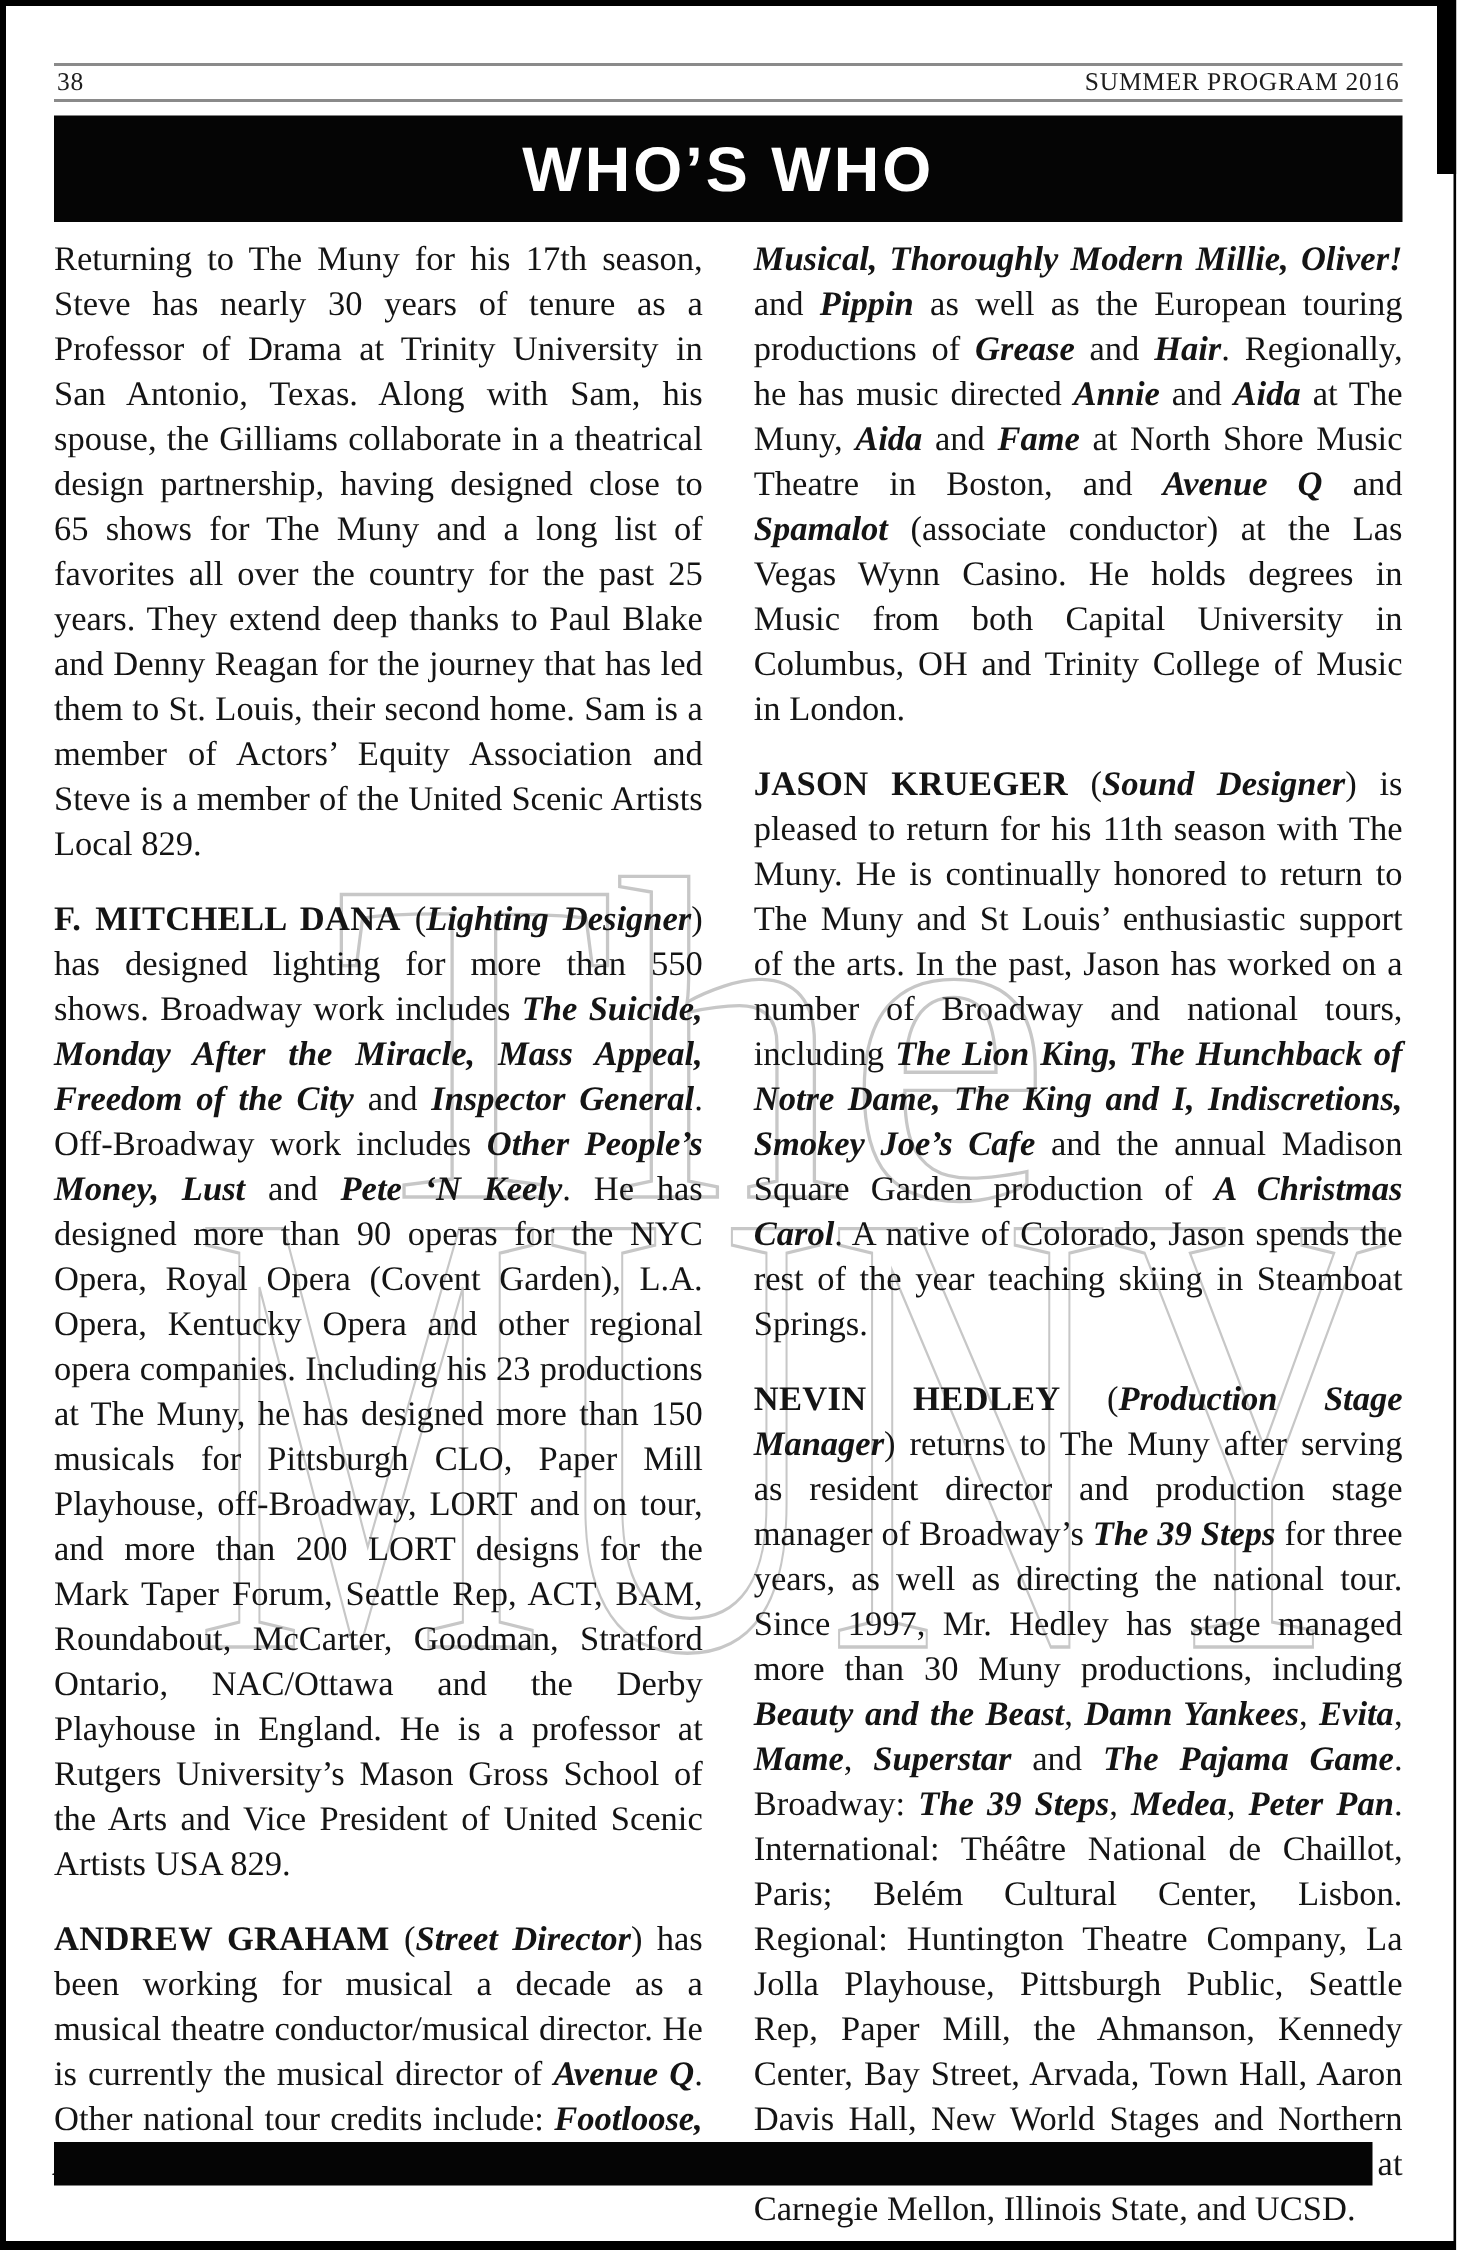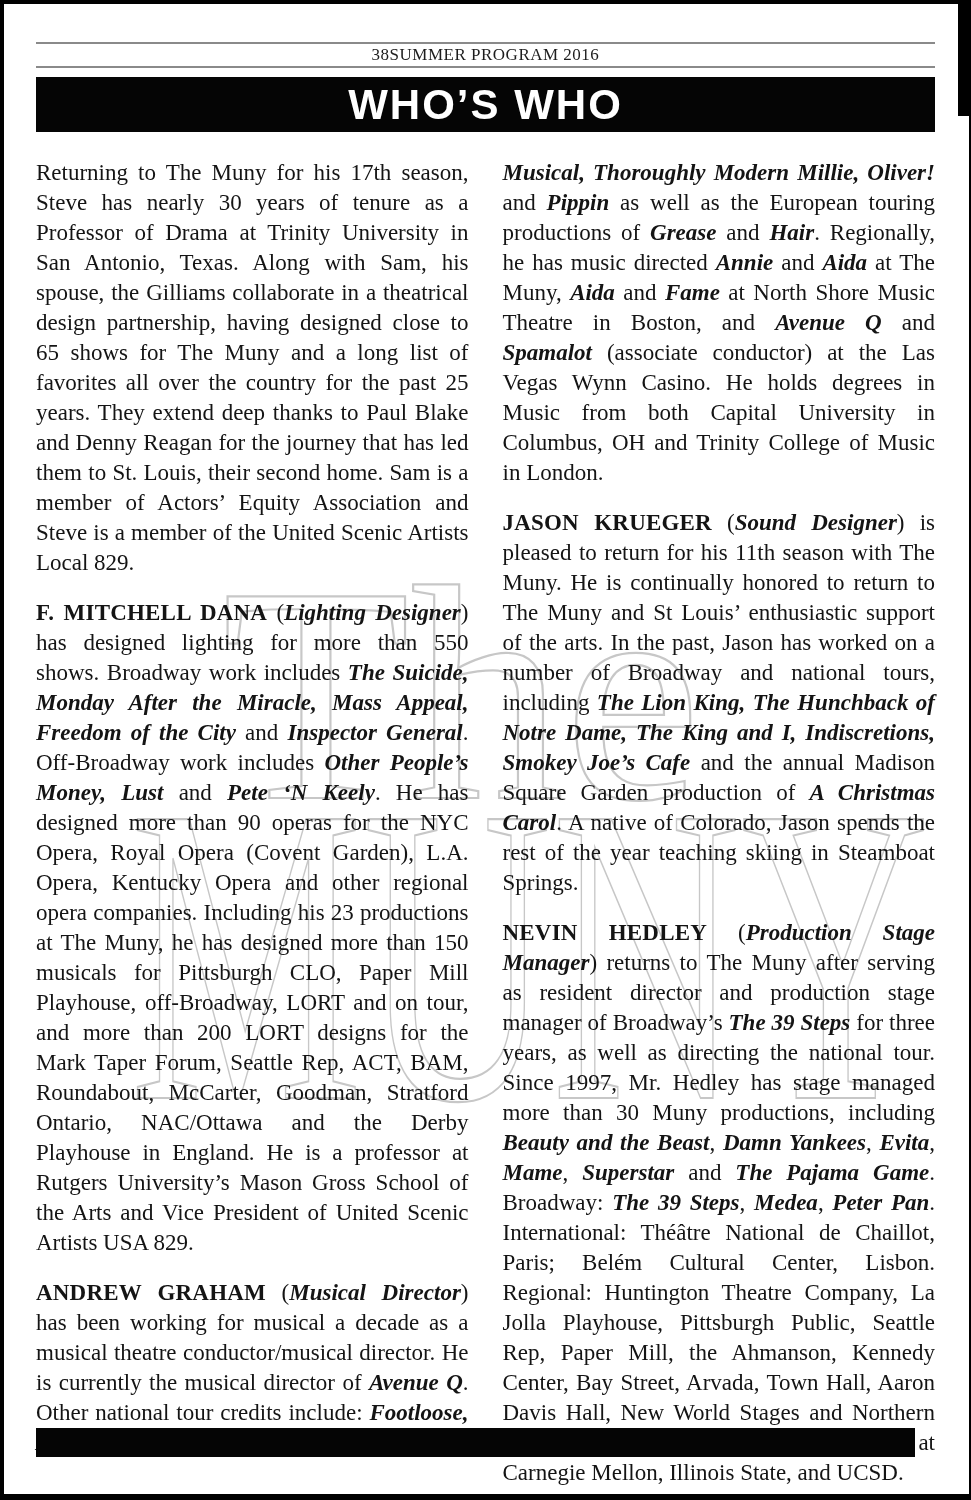--- a/index.html
+++ b/index.html
@@ -21,28 +21,28 @@
     border-top:4px solid var(--frame);
     border-left:4px solid var(--frame);
     border-right:2px solid var(--frame);
     border-bottom:6px solid var(--frame);}
   .corner-patch{position:absolute;top:0;right:0;width:13px;height:116px;
     background:var(--frame);z-index:7;}
 
   
   .header{position:absolute;top:42px;left:36px;right:36px;z-index:3;
     border-top:2px solid var(--rule);border-bottom:2px solid var(--rule);
-    display:flex;justify-content:center;align-items:center;
+    display:flex;justify-content:space-between;align-items:center;
     padding:1px 2px;height:20px;
     font-size:17px;letter-spacing:0.5px;color:#1d1d1d;}
   .header .pageno{font-size:17px;}
   .header .issue{font-size:17px;}
 
   
-  .banner{position:absolute;top:77px;left:36px;right:36px;height:55px;
+  .banner{position:absolute;top:77px;left:36px;right:36px;height:71px;
     background:var(--banner-bg);display:flex;align-items:center;justify-content:center;z-index:3;}
   .banner h1{margin:0;font-family:"Liberation Sans",sans-serif;font-weight:700;
     font-size:42px;letter-spacing:2px;color:var(--banner-fg);}
 
   
   .watermark{position:absolute;left:0;top:0;z-index:1;pointer-events:none;}
   .watermark text{font-family:"Liberation Serif",serif;fill:none;
     stroke:var(--watermark);stroke-width:2.2px;}
 
   
@@ -78,21 +78,21 @@
 
   <svg class="watermark" width="971" height="1500" viewBox="0 0 971 1500" aria-hidden="true">
     <text x="222" y="798" font-size="308">The</text>
     <text x="130" y="1098" font-size="426" textLength="800" lengthAdjust="spacingAndGlyphs">MUNY</text>
   </svg>
 
   <main class="columns">
     <section class="col">
         <p><span>Returning to The Muny for his 17th season, Steve has nearly 30 years of tenure as a Professor of Drama at Trinity University in San Antonio, Texas. Along with Sam, his spouse, the Gilliams collaborate in a theatrical design partnership, having designed close to 65 shows for The Muny and a long list of favorites all over the country for the past 25 years. They extend deep thanks to Paul Blake and Denny Reagan for the journey that has led them to St. Louis, their second home. Sam is a member of Actors’ Equity Association and Steve is a member of the United Scenic Artists Local 829.</span></p>
         <p><b>F. MITCHELL DANA</b><span> (</span><i>Lighting Designer</i><span>) has designed lighting for more than 550 shows. Broadway work includes </span><i>The Suicide, Monday After the Miracle, Mass Appeal, Freedom of the City</i><span> and </span><i>Inspector General</i><span>. Off-Broadway work includes </span><i>Other People’s Money, Lust</i><span> and </span><i>Pete ‘N Keely</i><span>. He has designed more than 90 operas for the NYC Opera, Royal Opera (Covent Garden), L.A. Opera, Kentucky Opera and other regional opera companies. Including his 23 productions at The Muny, he has designed more than 150 musicals for Pittsburgh CLO, Paper Mill Playhouse, off-Broadway, LORT and on tour, and more than 200 LORT designs for the Mark Taper Forum, Seattle Rep, ACT, BAM, Roundabout, McCarter, Goodman, Stratford Ontario, NAC/Ottawa and the Derby Playhouse in England. He is a professor at Rutgers University’s Mason Gross School of the Arts and Vice President of United Scenic Artists USA 829.</span></p>
-        <p><b>ANDREW GRAHAM</b><span> (</span><i>Musical Director</i><span>) has been working for musical a decade as a musical theatre conductor/musical director. He is currently the musical director of </span><i>Avenue Q</i><span>. Other national tour credits include: </span><i>Footloose, Avenue Q, The Music Man, Seussical The</i></p>
+        <p><b>ANDREW GRAHAM</b><span> (</span><i>Street Director</i><span>) has been working for musical a decade as a musical theatre conductor/musical director. He is currently the musical director of </span><i>Avenue Q</i><span>. Other national tour credits include: </span><i>Footloose, Avenue Q, The Music Man, Seussical The</i></p>
       </section>
     <section class="col">
         <p><i>Musical, Thoroughly Modern Millie, Oliver!</i><span> and </span><i>Pippin</i><span> as well as the European touring productions of </span><i>Grease</i><span> and </span><i>Hair</i><span>. Regionally, he has music directed </span><i>Annie</i><span> and </span><i>Aida</i><span> at The Muny, </span><i>Aida</i><span> and </span><i>Fame</i><span> at North Shore Music Theatre in Boston, and </span><i>Avenue Q</i><span> and </span><i>Spamalot</i><span> (associate conductor) at the Las Vegas Wynn Casino. He holds degrees in Music from both Capital University in Columbus, OH and Trinity College of Music in London.</span></p>
         <p><b>JASON KRUEGER</b><span> (</span><i>Sound Designer</i><span>) is pleased to return for his 11th season with The Muny. He is continually honored to return to The Muny and St Louis’ enthusiastic support of the arts. In the past, Jason has worked on a number of Broadway and national tours, including </span><i>The Lion King, The Hunchback of Notre Dame, The King and I, Indiscretions, Smokey Joe’s Cafe</i><span> and the annual Madison Square Garden production of </span><i>A Christmas Carol</i><span>. A native of Colorado, Jason spends the rest of the year teaching skiing in Steamboat Springs.</span></p>
         <p><b>NEVIN HEDLEY</b><span> (</span><i>Production Stage Manager</i><span>) returns to The Muny after serving as resident director and production stage manager of Broadway’s </span><i>The 39 Steps</i><span> for three years, as well as directing the national tour. Since 1997, Mr. Hedley has stage managed more than 30 Muny productions, including </span><i>Beauty and the Beast</i><span>, </span><i>Damn Yankees</i><span>, </span><i>Evita</i><span>, </span><i>Mame</i><span>, </span><i>Superstar</i><span> and </span><i>The Pajama Game</i><span>. Broadway: </span><i>The 39 Steps</i><span>, </span><i>Medea</i><span>, </span><i>Peter Pan</i><span>. International: Théâtre National de Chaillot, Paris; Belém Cultural Center, Lisbon. Regional: Huntington Theatre Company, La Jolla Playhouse, Pittsburgh Public, Seattle Rep, Paper Mill, the Ahmanson, Kennedy Center, Bay Street, Arvada, Town Hall, Aaron Davis Hall, New World Stages and Northern Stage. Mr. Hedley has been a guest speaker at Carnegie Mellon, Illinois State, and UCSD.</span></p>
       </section>
   </main>
 
   <div class="bottom-bar"></div>
 

